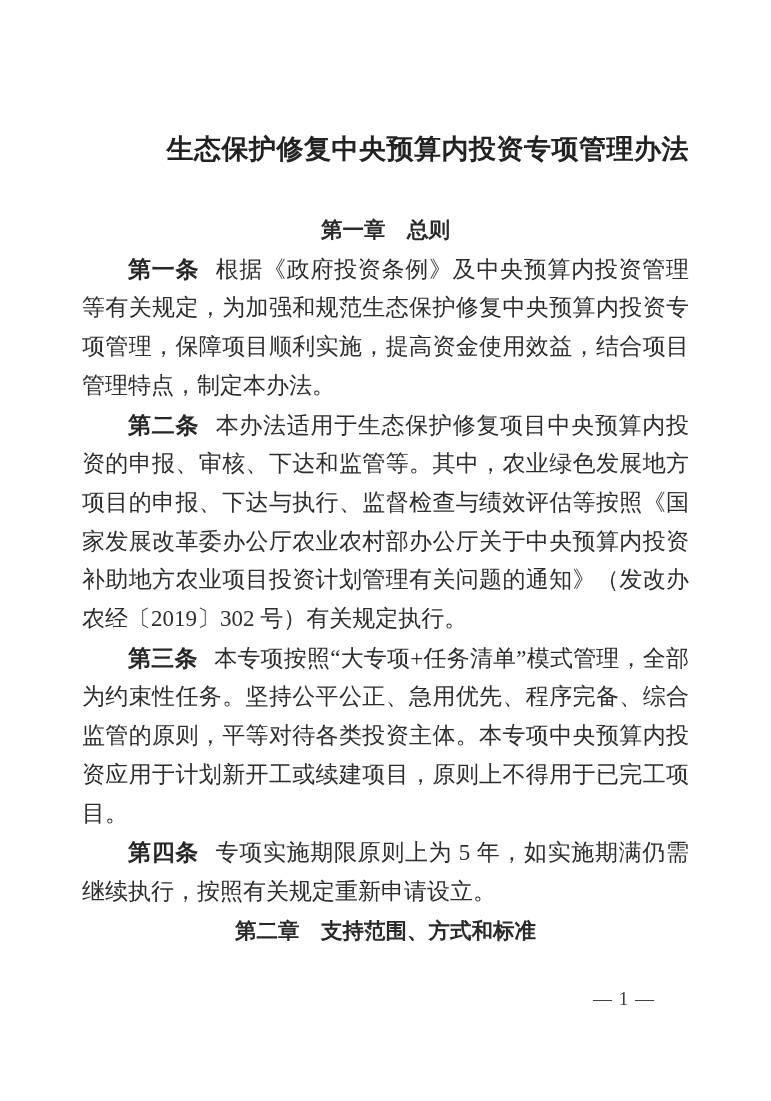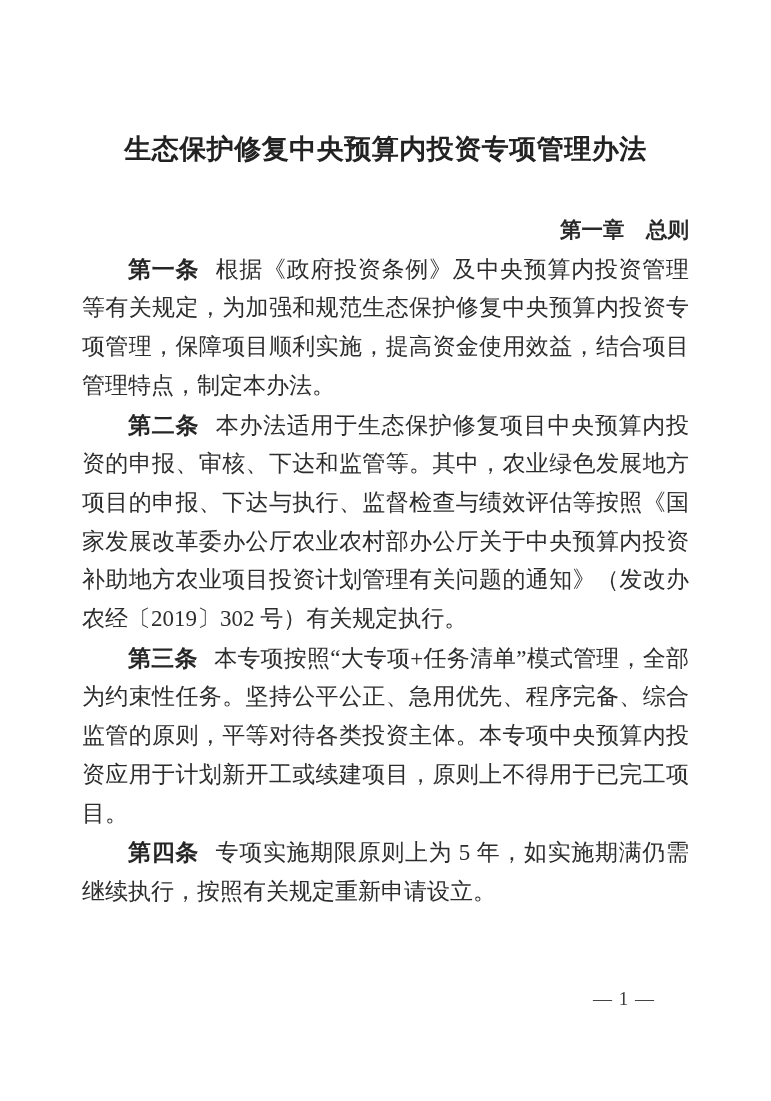--- a/index.html
+++ b/index.html
@@ -21,31 +21,31 @@
     position: absolute;
     left: 82px;
     top: 0;
     width: 607px;
   }
   .doc-title {
     margin: 129px 0 42px 0;
     font-size: 27px;
     line-height: 40px;
     font-weight: 700;
-    text-align: center;
+    text-align: right;
     letter-spacing: 0.5px;
     color: #222222;
     font-family: "Liberation Serif", "DejaVu Serif", serif;
   }
   .chapter-heading {
     margin: 0;
     font-size: 21.5px;
     line-height: 38.7px;
     font-weight: 700;
-    text-align: right;
+    text-align: center;
     color: #2a2a2a;
     font-family: "Liberation Sans", "DejaVu Sans", sans-serif;
   }
   .article {
     margin: 0;
     font-size: 23px;
     line-height: 38.7px;
     text-align: justify;
     text-justify: inter-ideograph;
     text-indent: 2em;
@@ -82,18 +82,19 @@
     <h2 class="chapter-heading">第一章　总则</h2>
 
     <p class="article"><span class="article-label">第一条</span><span>根据《政府投资条例》及中央预算内投资管理等有关规定，为加强和规范生态保护修复中央预算内投资专项管理，保障项目顺利实施，提高资金使用效益，结合项目管理特点，制定本办法。</span></p>
 
     <p class="article"><span class="article-label">第二条</span><span>本办法适用于生态保护修复项目中央预算内投资的申报、审核、下达和监管等。其中，农业绿色发展地方项目的申报、下达与执行、监督检查与绩效评估等按照《国家发展改革委办公厅农业农村部办公厅关于中央预算内投资补助地方农业项目投资计划管理有关问题的通知》（发改办农经〔2019〕302 号）有关规定执行。</span></p>
 
     <p class="article"><span class="article-label">第三条</span><span>本专项按照“大专项+任务清单”模式管理，全部为约束性任务。坚持公平公正、急用优先、程序完备、综合监管的原则，平等对待各类投资主体。本专项中央预算内投资应用于计划新开工或续建项目，原则上不得用于已完工项目。</span></p>
 
     <p class="article"><span class="article-label">第四条</span><span>专项实施期限原则上为 5 年，如实施期满仍需继续执行，按照有关规定重新申请设立。</span></p>
 
+    <h2 class="chapter-heading">第二章　支持范围、方式和标准</h2>
 
 
   </main>
 
   <div class="page-number">— 1 —</div>
 </div>
 
 </body></html>

